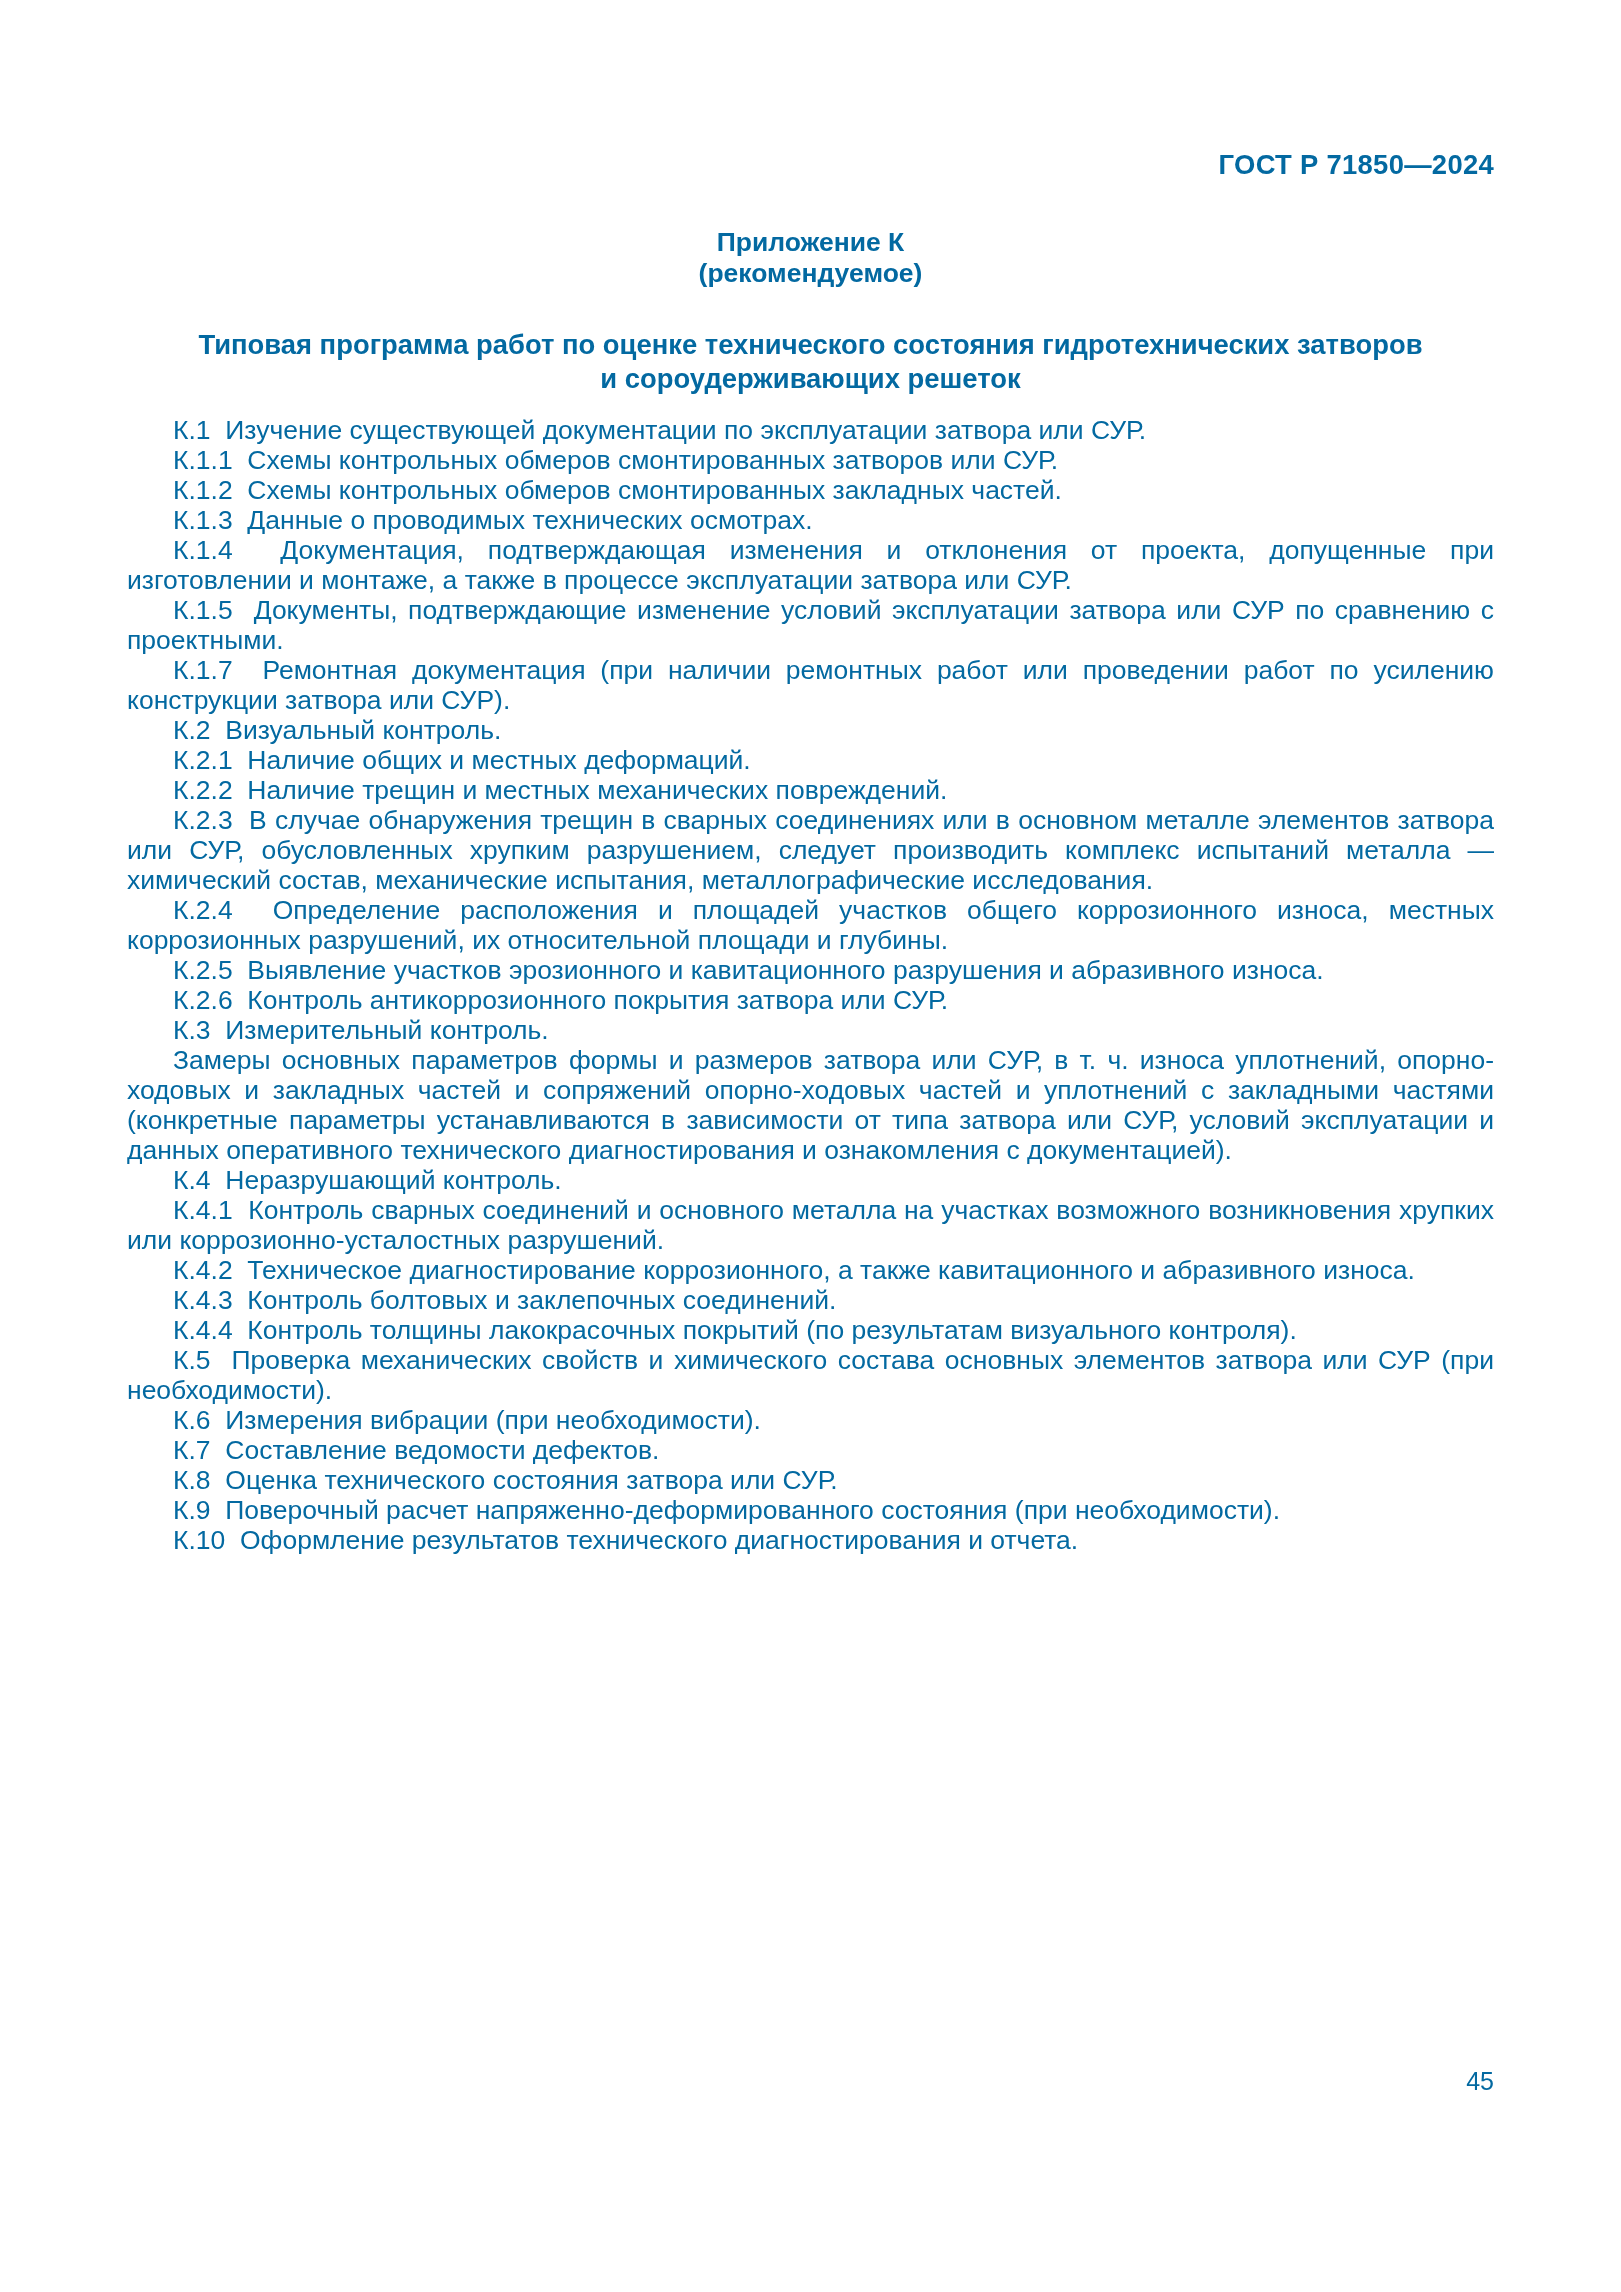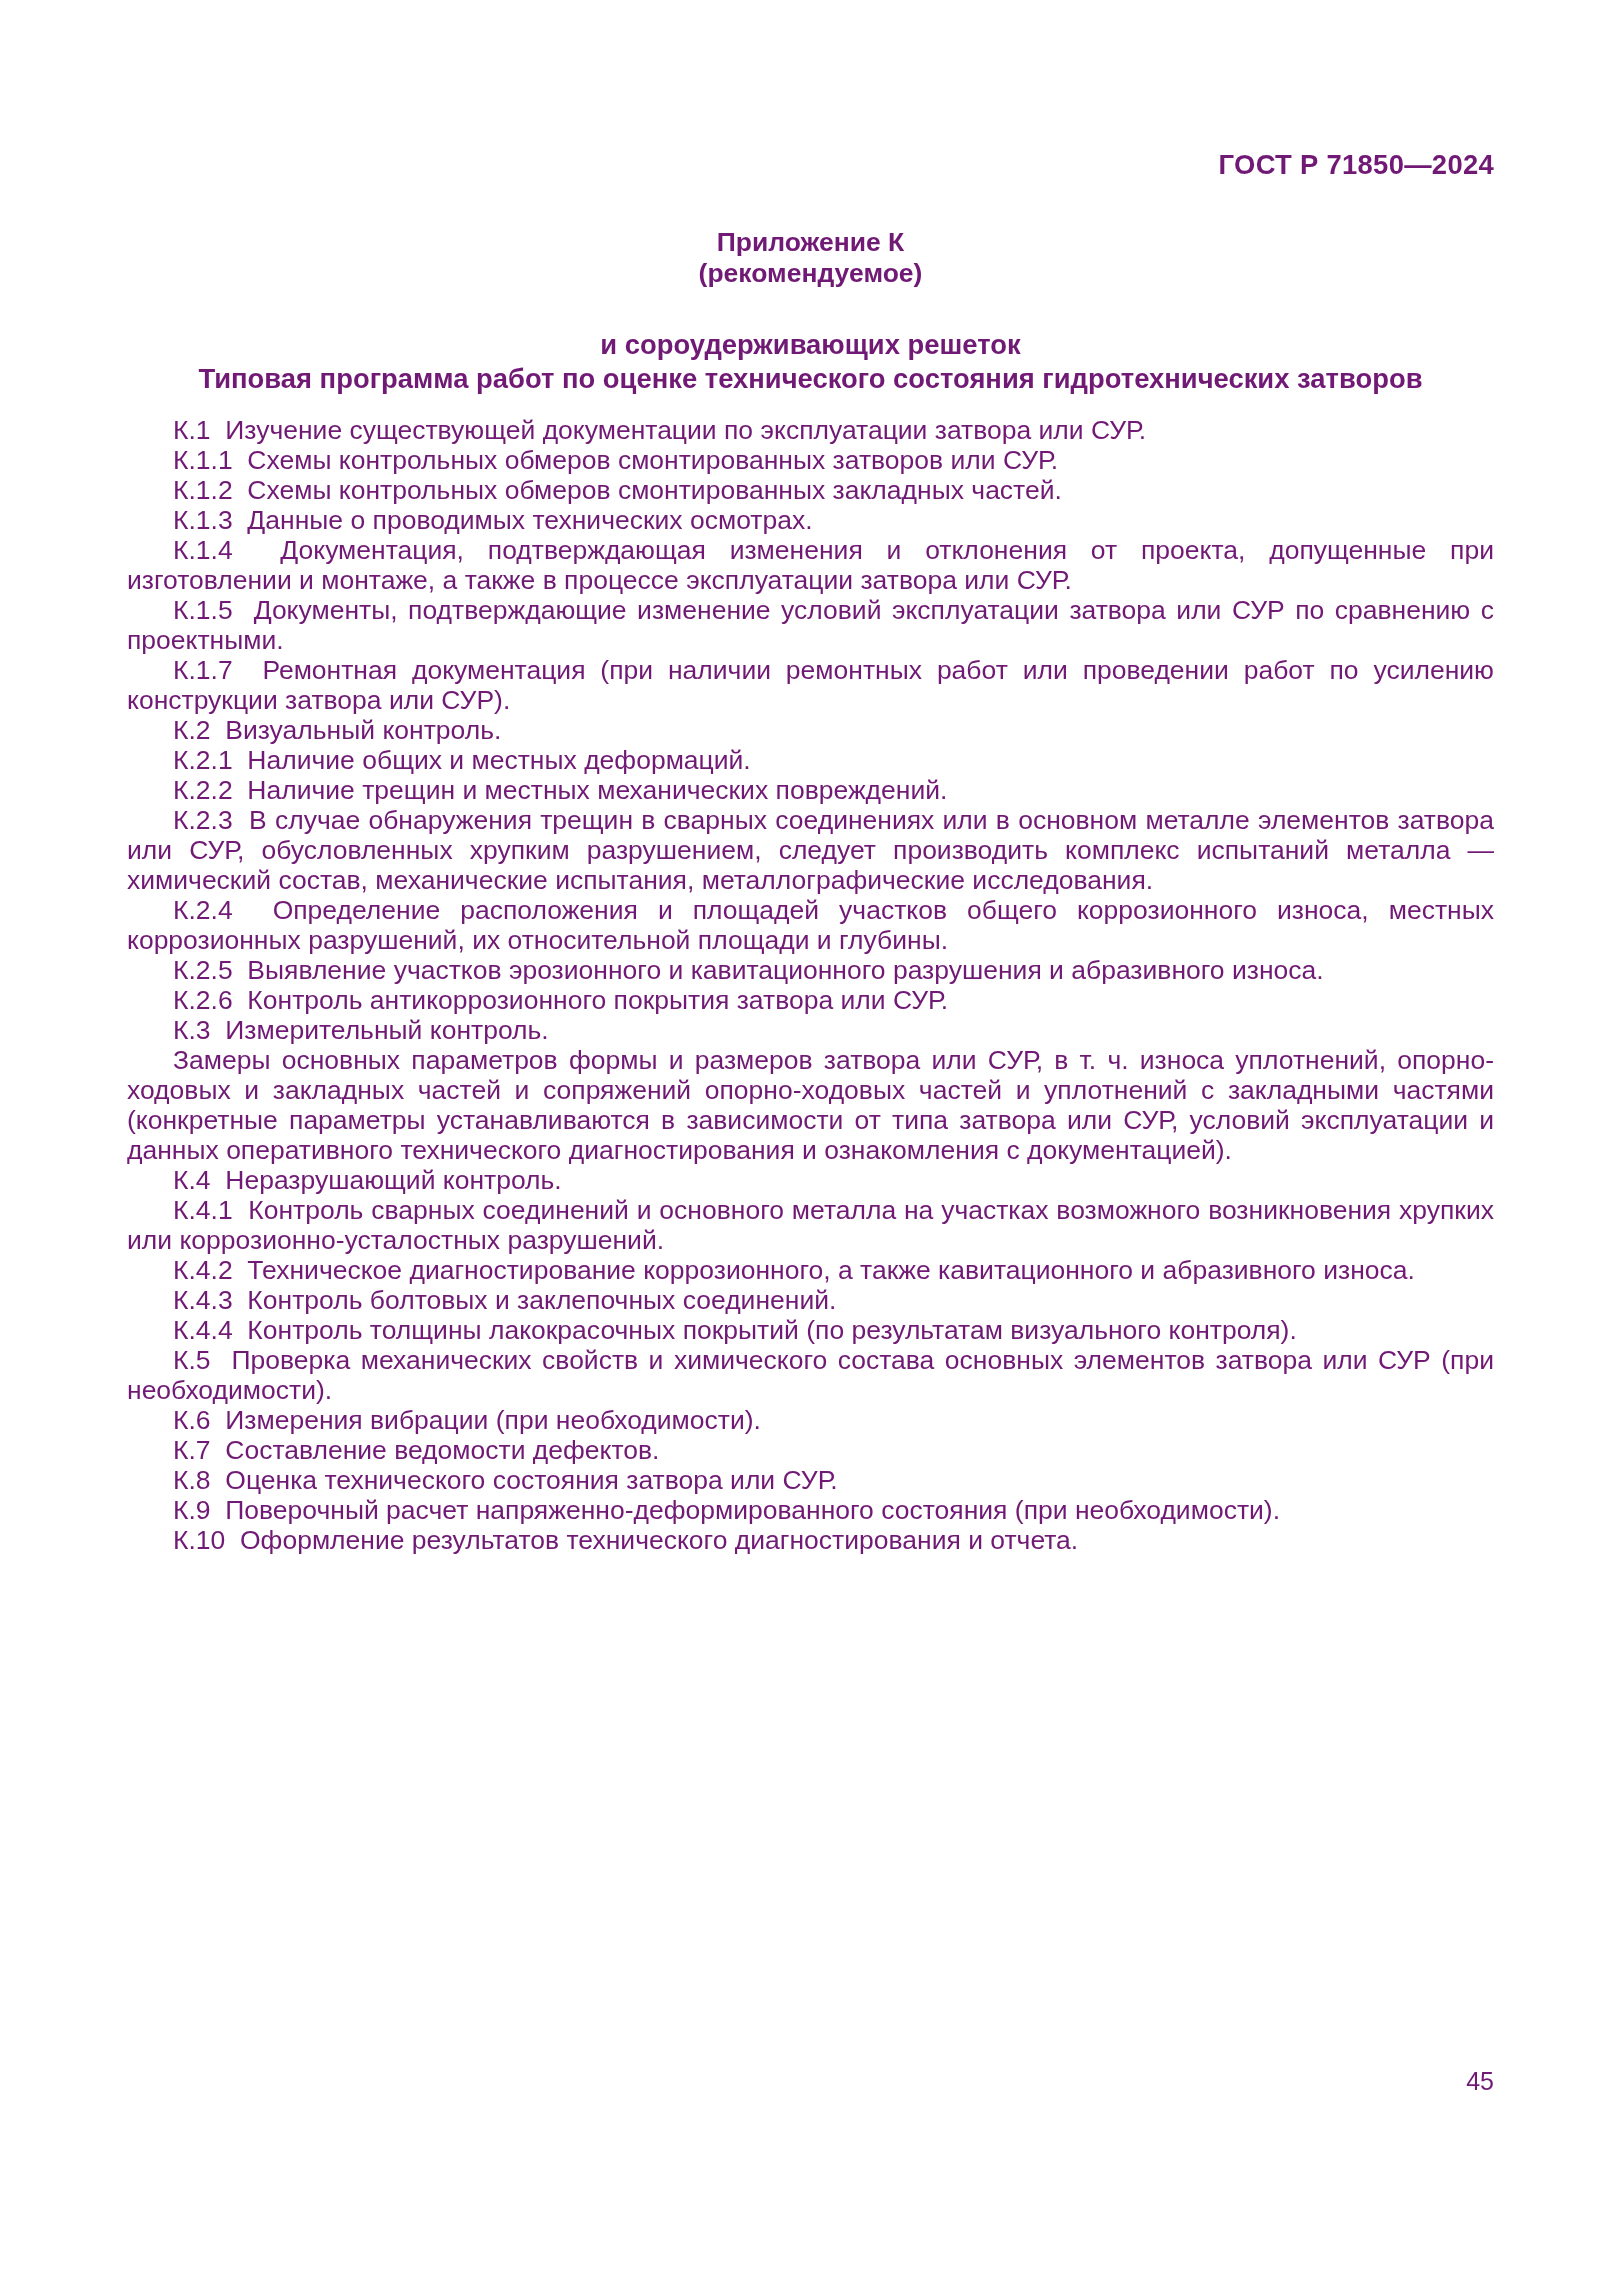--- a/index.html
+++ b/index.html
@@ -8,21 +8,21 @@
     background: #ffffff;
   }
   .page {
     position: relative;
     width: 1621px;
     height: 2293px;
     background: #ffffff;
     box-sizing: border-box;
     padding: 149px 127px 0 127px;
     font-family: "Liberation Sans", "DejaVu Sans", sans-serif;
-    color: #701a75;
+    color: #0369a1;
   }
   .doc-header {
     text-align: right;
     font-size: 27.4px;
     font-weight: bold;
     line-height: 31px;
     letter-spacing: 0.3px;
   }
   .appendix-label {
     margin-top: 47px;
@@ -69,22 +69,22 @@
 <div class="page">
 
   <div class="doc-header">
     <span>ГОСТ Р 71850—2024</span>
   </div>
 
   <div class="appendix-label">Приложение К</div>
   <div class="appendix-type">(рекомендуемое)</div>
 
   <div class="doc-title">
+    <div>Типовая программа работ по оценке технического состояния гидротехнических затворов</div>
     <div>и сороудерживающих решеток</div>
-    <div>Типовая программа работ по оценке технического состояния гидротехнических затворов</div>
   </div>
 
   <div class="doc-body">
     <p>К.1&nbsp; Изучение существующей документации по эксплуатации затвора или СУР.</p>
     <p>К.1.1&nbsp; Схемы контрольных обмеров смонтированных затворов или СУР.</p>
     <p>К.1.2&nbsp; Схемы контрольных обмеров смонтированных закладных частей.</p>
     <p>К.1.3&nbsp; Данные о проводимых технических осмотрах.</p>
     <p>К.1.4&nbsp; Документация, подтверждающая изменения и отклонения от проекта, допущенные при изготовлении и монтаже, а также в процессе эксплуатации затвора или СУР.</p>
     <p>К.1.5&nbsp; Документы, подтверждающие изменение условий эксплуатации затвора или СУР по сравнению с проектными.</p>
     <p>К.1.7&nbsp; Ремонтная документация (при наличии ремонтных работ или проведении работ по усилению конструкции затвора или СУР).</p>

